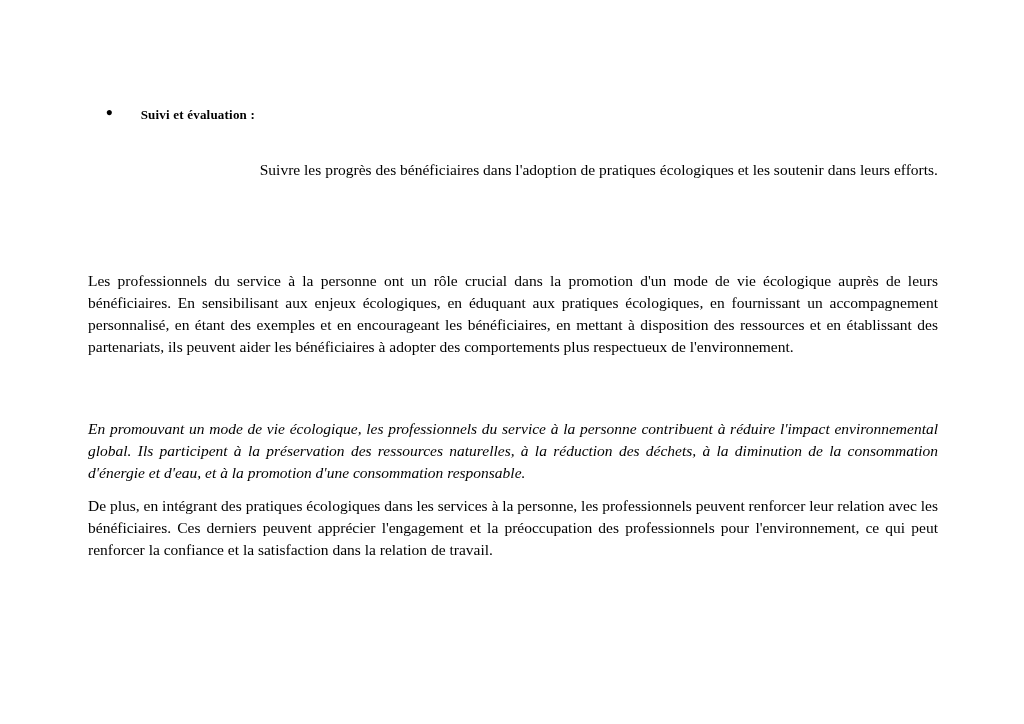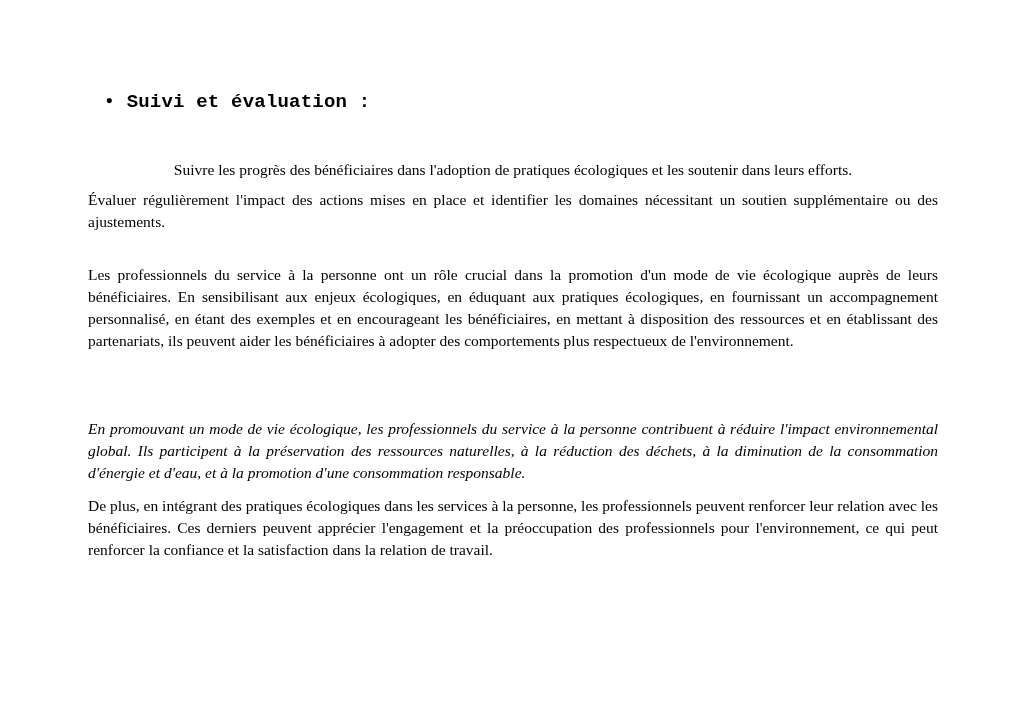--- a/index.html
+++ b/index.html
@@ -28,55 +28,53 @@
     display: flex;
     align-items: baseline;
   }
   .bullet {
     font-size: 19px;
     font-weight: bold;
     margin-right: 14px;
     line-height: 24px;
   }
   .heading {
-    margin: 0;
-    font-size: 19px;
+    margin: 14px;
+    font-size: 13px;
     font-weight: bold;
     line-height: 24px;
     letter-spacing: 0.2px;
-    font-family: Liberation Mono, monospace;
   }
   .para {
     position: absolute;
     left: 88px;
     width: 850px;
     margin: 0;
     font-size: 15.5px;
     line-height: 22px;
     text-align: justify;
   }
-  .p1 { top: 159px; text-align: center; }
+  .p1 { top: 159px; text-align: right; }
   .p2 { top: 189px; }
-  .p3 { top: 264px; }
+  .p3 { top: 270px; }
   .p4 { top: 418px; font-style: italic; }
   .p5 { top: 495px; }
 </style>
 </head>
 <body>
 
 <div class="page">
 
   <div class="heading-row">
     <span class="bullet">•</span>
     <h2 class="heading">Suivi et évaluation :</h2>
   </div>
 
   <p class="para p1">Suivre les progrès des bénéficiaires dans l'adoption de pratiques écologiques et les soutenir dans leurs efforts.</p>
 
-  <p class="para p2">Évaluer régulièrement l'impact des actions mises en place et identifier les domaines nécessitant un soutien supplémentaire ou des ajustements.</p>
 
   <p class="para p3">Les professionnels du service à la personne ont un rôle crucial dans la promotion d'un mode de vie écologique auprès de leurs bénéficiaires. En sensibilisant aux enjeux écologiques, en éduquant aux pratiques écologiques, en fournissant un accompagnement personnalisé, en étant des exemples et en encourageant les bénéficiaires, en mettant à disposition des ressources et en établissant des partenariats, ils peuvent aider les bénéficiaires à adopter des comportements plus respectueux de l'environnement.</p>
 
   <p class="para p4">En promouvant un mode de vie écologique, les professionnels du service à la personne contribuent à réduire l'impact environnemental global. Ils participent à la préservation des ressources naturelles, à la réduction des déchets, à la diminution de la consommation d'énergie et d'eau, et à la promotion d'une consommation responsable.</p>
 
   <p class="para p5">De plus, en intégrant des pratiques écologiques dans les services à la personne, les professionnels peuvent renforcer leur relation avec les bénéficiaires. Ces derniers peuvent apprécier l'engagement et la préoccupation des professionnels pour l'environnement, ce qui peut renforcer la confiance et la satisfaction dans la relation de travail.</p>
 
 </div>
 
 </body></html>

